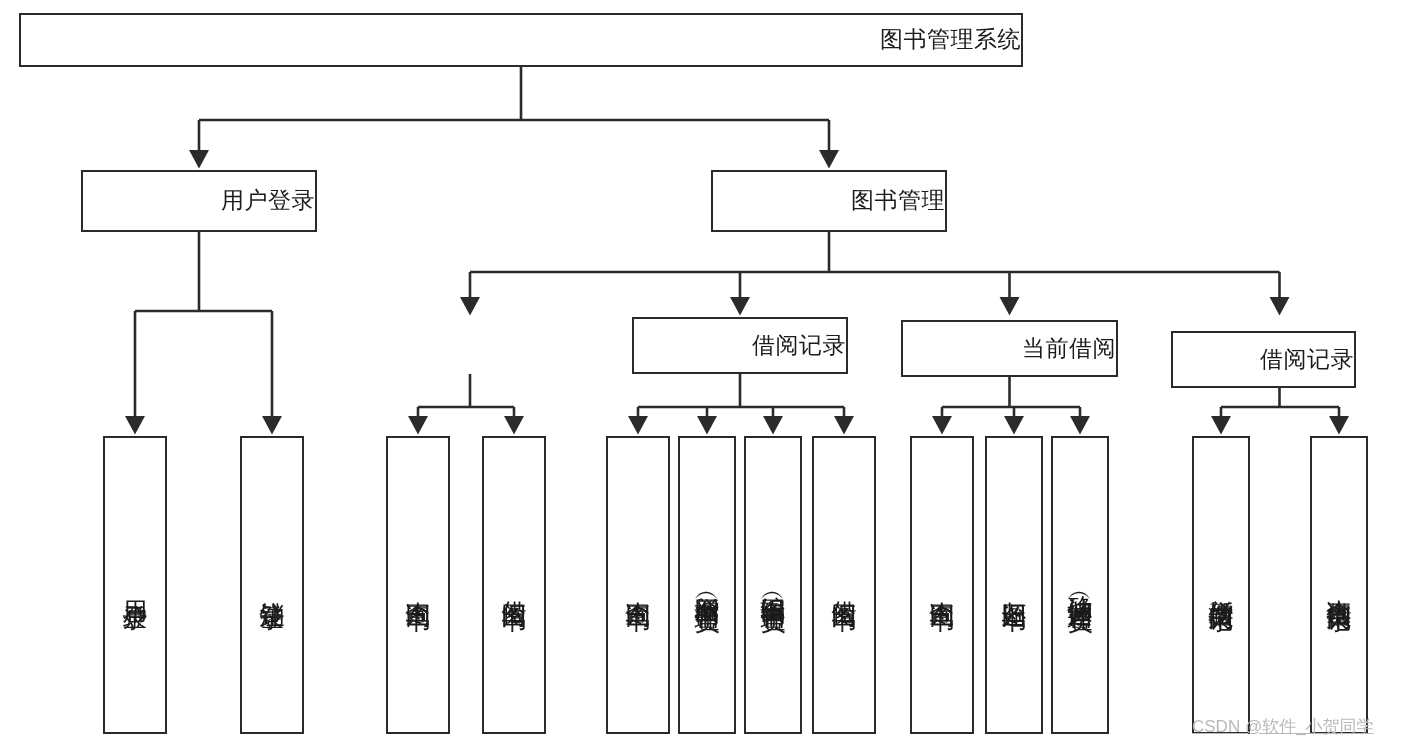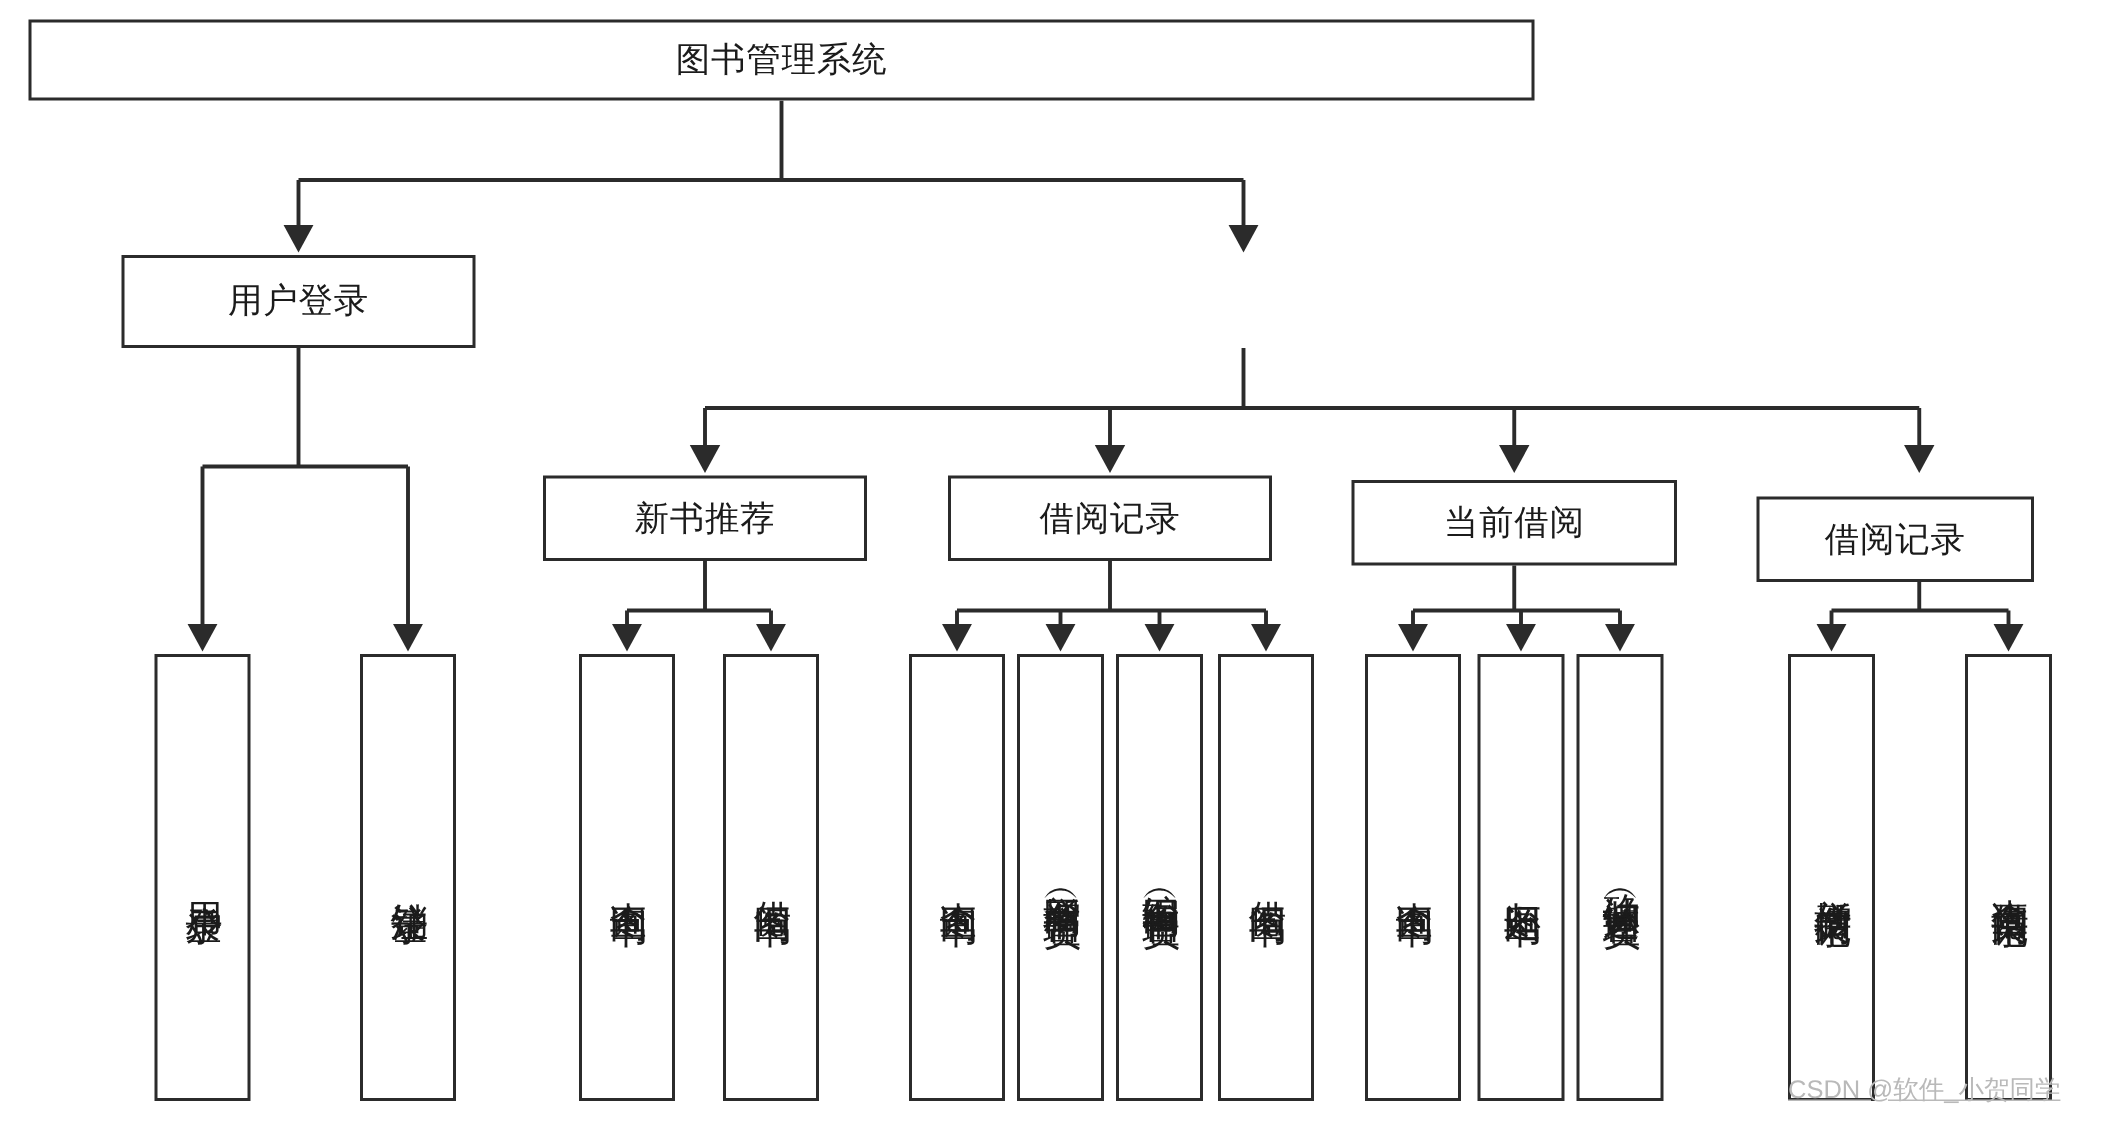--- a/index.html
+++ b/index.html
@@ -26,21 +26,21 @@
     height: 747px;
     pointer-events: none;
   }
   .node {
     position: absolute;
     box-sizing: border-box;
     background: #ffffff;
     border: 2px solid #2b2b2b;
     display: flex;
     align-items: center;
-    justify-content: center;
+    justify-content: flex-end;
     color: #1b1b1b;
     z-index: 2;
   }
   .node-label {
     display: block;
     text-align: center;
     line-height: 1.12;
     white-space: nowrap;
   }
   
@@ -123,24 +123,24 @@
       </g>
   </svg>
 
   <div class="node root horiz" style="left: 19px; top: 13px; width: 1004px; height: 54px;">
     <span class="node-label">图书管理系统</span>
   </div>
 
   <div class="node horiz" style="left: 81px; top: 170px; width: 236px; height: 62px;">
     <span class="node-label">用户登录</span>
   </div>
+  <div class="node horiz" style="left: 711px; top: 170px; width: 236px; height: 62px;">
+    <span class="node-label">图书管理</span>
+  </div>
 
-  <div class="node horiz" style="left: 362px; top: 317px; width: 216px; height: 57px;">
-    <span class="node-label">新书推荐</span>
-  </div>
   <div class="node horiz" style="left: 632px; top: 317px; width: 216px; height: 57px;">
     <span class="node-label">借阅记录</span>
   </div>
   <div class="node horiz" style="left: 901px; top: 320px; width: 217px; height: 57px;">
     <span class="node-label">当前借阅</span>
   </div>
   <div class="node horiz" style="left: 1171px; top: 331px; width: 185px; height: 57px;">
     <span class="node-label">借阅记录</span>
   </div>
 

